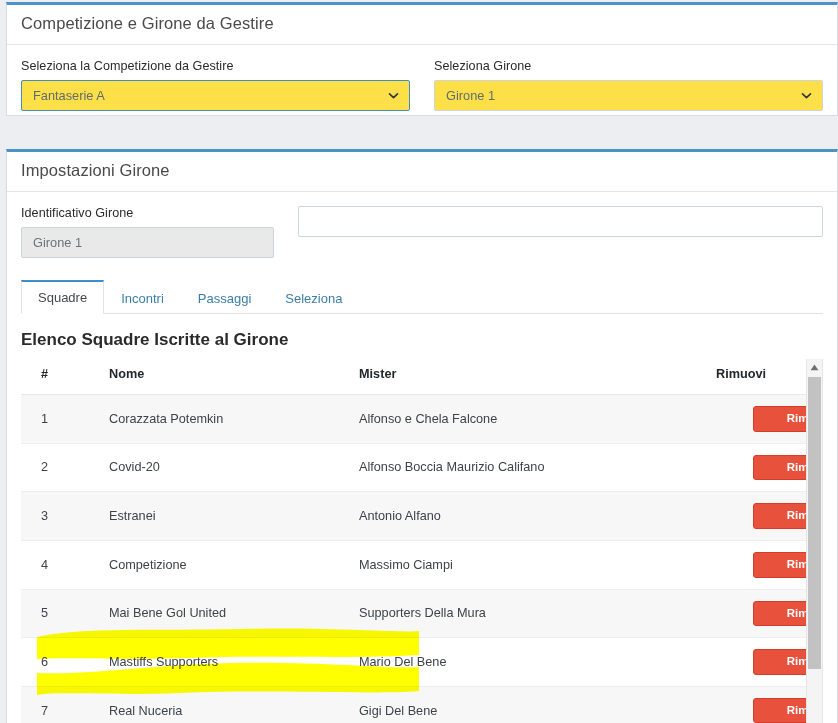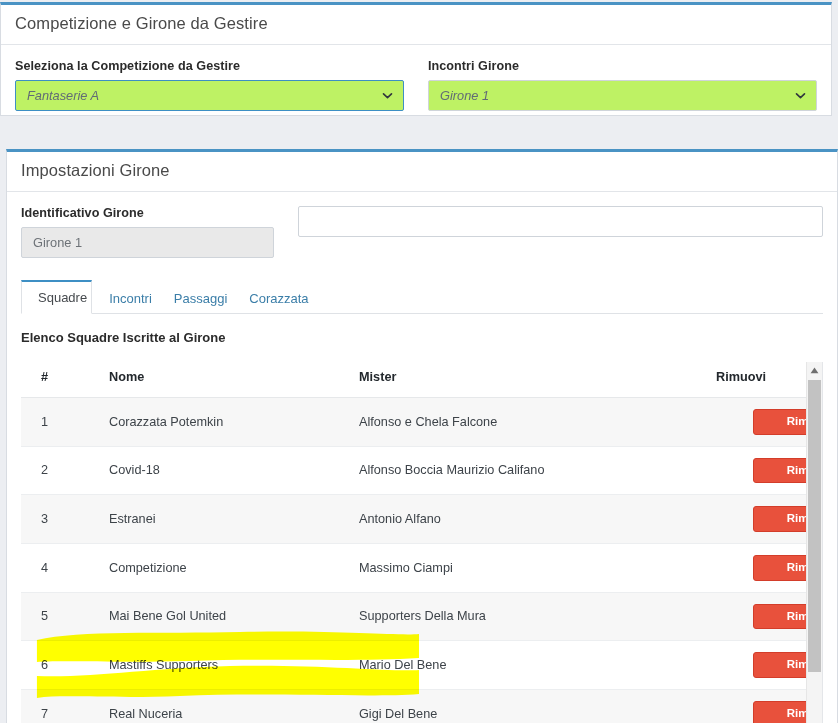--- a/index.html
+++ b/index.html
@@ -35,21 +35,21 @@
     font-weight: 400;
     letter-spacing: .1px;
   }
   .card-body {
     padding: 14px 14px 16px 14px;
   }
 
   
   #card-competizione {
     position: absolute;
-    left: 0;
+    left: 6px;
     top: 2px;
     width: 832px;
     height: 114px;
   }
   
   #card-impostazioni {
     position: absolute;
     left: 6px;
     top: 149px;
     width: 832px;
@@ -58,41 +58,40 @@
 
   
   .form-row {
     display: flex;
     gap: 24px;
   }
   .form-col { flex: 1 1 0; min-width: 0; }
   .field-label {
     display: block;
     font-size: 12.6px;
-    font-weight: bold;
+    font-weight: normal;
     color: #2b2b2b;
     margin-bottom: 7px;
     letter-spacing: .05px;
   }
 
   .select-wrap { position: relative; }
   .fake-select {
     box-sizing: border-box;
     width: 100%;
     height: 31px;
     border: 1px solid #cfd4da;
-    background: #bef264;
+    background: #fde047;
     border-radius: 2px;
     font-size: 12.8px;
     color: #616b75;
     display: flex;
     align-items: center;
     padding: 0 28px 0 11px;
     cursor: pointer;
-    font-style: italic;
   }
   .fake-select.focused {
     border: 1px solid #3d8fc4;
   }
   .chevron {
     position: absolute;
     right: 10px;
     top: 0;
     height: 31px;
     display: flex;
@@ -126,42 +125,42 @@
   
   .tabs {
     display: flex;
     align-items: flex-end;
     border-bottom: 1px solid #dfe2e6;
     margin-top: 22px;
   }
   .tab {
     font-size: 13px;
     color: #3b7ea8;
-    padding: 8px 4px 8px 16px;
+    padding: 8px 16px 8px 16px;
     cursor: pointer;
     border: 1px solid transparent;
     border-bottom: none;
     margin-bottom: -1px;
     background: transparent;
     white-space: nowrap;
   }
   .tab.active {
     color: #464a4e;
     background: #ffffff;
     border: 1px solid #dfe2e6;
     border-bottom: 1px solid #ffffff;
     border-top: 2px solid #3d8fc4;
   }
 
   
   .table-caption {
-    font-size: 13px;
+    font-size: 17px;
     font-weight: bold;
     color: #2b2b2b;
-    margin: 16px 0 17px 0;
+    margin: 16px 0 9px 0;
   }
   .table-scroll {
     position: relative;
     height: 394px;
     overflow: hidden;
     border-right: 1px solid #e4e6e9;
   }
   table.squadre {
     width: 789px;
     border-collapse: collapse;
@@ -269,21 +268,21 @@
             </div>
             <span class="chevron">
               <svg width="13" height="13" viewBox="0 0 13 13">
                 <path d="M2.5 4.8 L6.5 8.6 L10.5 4.8" fill="none" stroke="#31373d" stroke-width="1.6" stroke-linecap="round" stroke-linejoin="round"></path>
               </svg>
             </span>
           </div>
         </div>
 
         <div class="form-col">
-          <label class="field-label">Incontri Girone</label>
+          <label class="field-label">Seleziona Girone</label>
           <div class="select-wrap">
             <div class="fake-select">
               <span>Girone 1</span>
             </div>
             <span class="chevron">
               <svg width="13" height="13" viewBox="0 0 13 13">
                 <path d="M2.5 4.8 L6.5 8.6 L10.5 4.8" fill="none" stroke="#31373d" stroke-width="1.6" stroke-linecap="round" stroke-linejoin="round"></path>
               </svg>
             </span>
           </div>
@@ -313,21 +312,21 @@
         <div class="tab active">
           <span>Squadre</span>
         </div>
         <div class="tab">
           <span>Incontri</span>
         </div>
         <div class="tab">
           <span>Passaggi</span>
         </div>
         <div class="tab">
-          <span>Corazzata</span>
+          <span>Seleziona</span>
         </div>
       </div>
 
       <div class="table-caption">Elenco Squadre Iscritte al Girone</div>
 
       <div class="table-scroll">
         <table class="squadre">
           <thead>
             <tr>
               <th class="col-num">#</th>
@@ -338,21 +337,21 @@
           </thead>
           <tbody id="teams-tbody">
               <tr class="striped">
                 <td class="col-num">1</td>
                 <td class="col-nome">Corazzata Potemkin</td>
                 <td class="col-mister">Alfonso e Chela Falcone</td>
                 <td class="col-rim"><button class="btn-rimuovi">Rimuovi</button></td>
               </tr>
               <tr>
                 <td class="col-num">2</td>
-                <td class="col-nome">Covid-18</td>
+                <td class="col-nome">Covid-20</td>
                 <td class="col-mister">Alfonso Boccia Maurizio Califano</td>
                 <td class="col-rim"><button class="btn-rimuovi">Rimuovi</button></td>
               </tr>
               <tr class="striped">
                 <td class="col-num">3</td>
                 <td class="col-nome">Estranei</td>
                 <td class="col-mister">Antonio Alfano</td>
                 <td class="col-rim"><button class="btn-rimuovi">Rimuovi</button></td>
               </tr>
               <tr>

